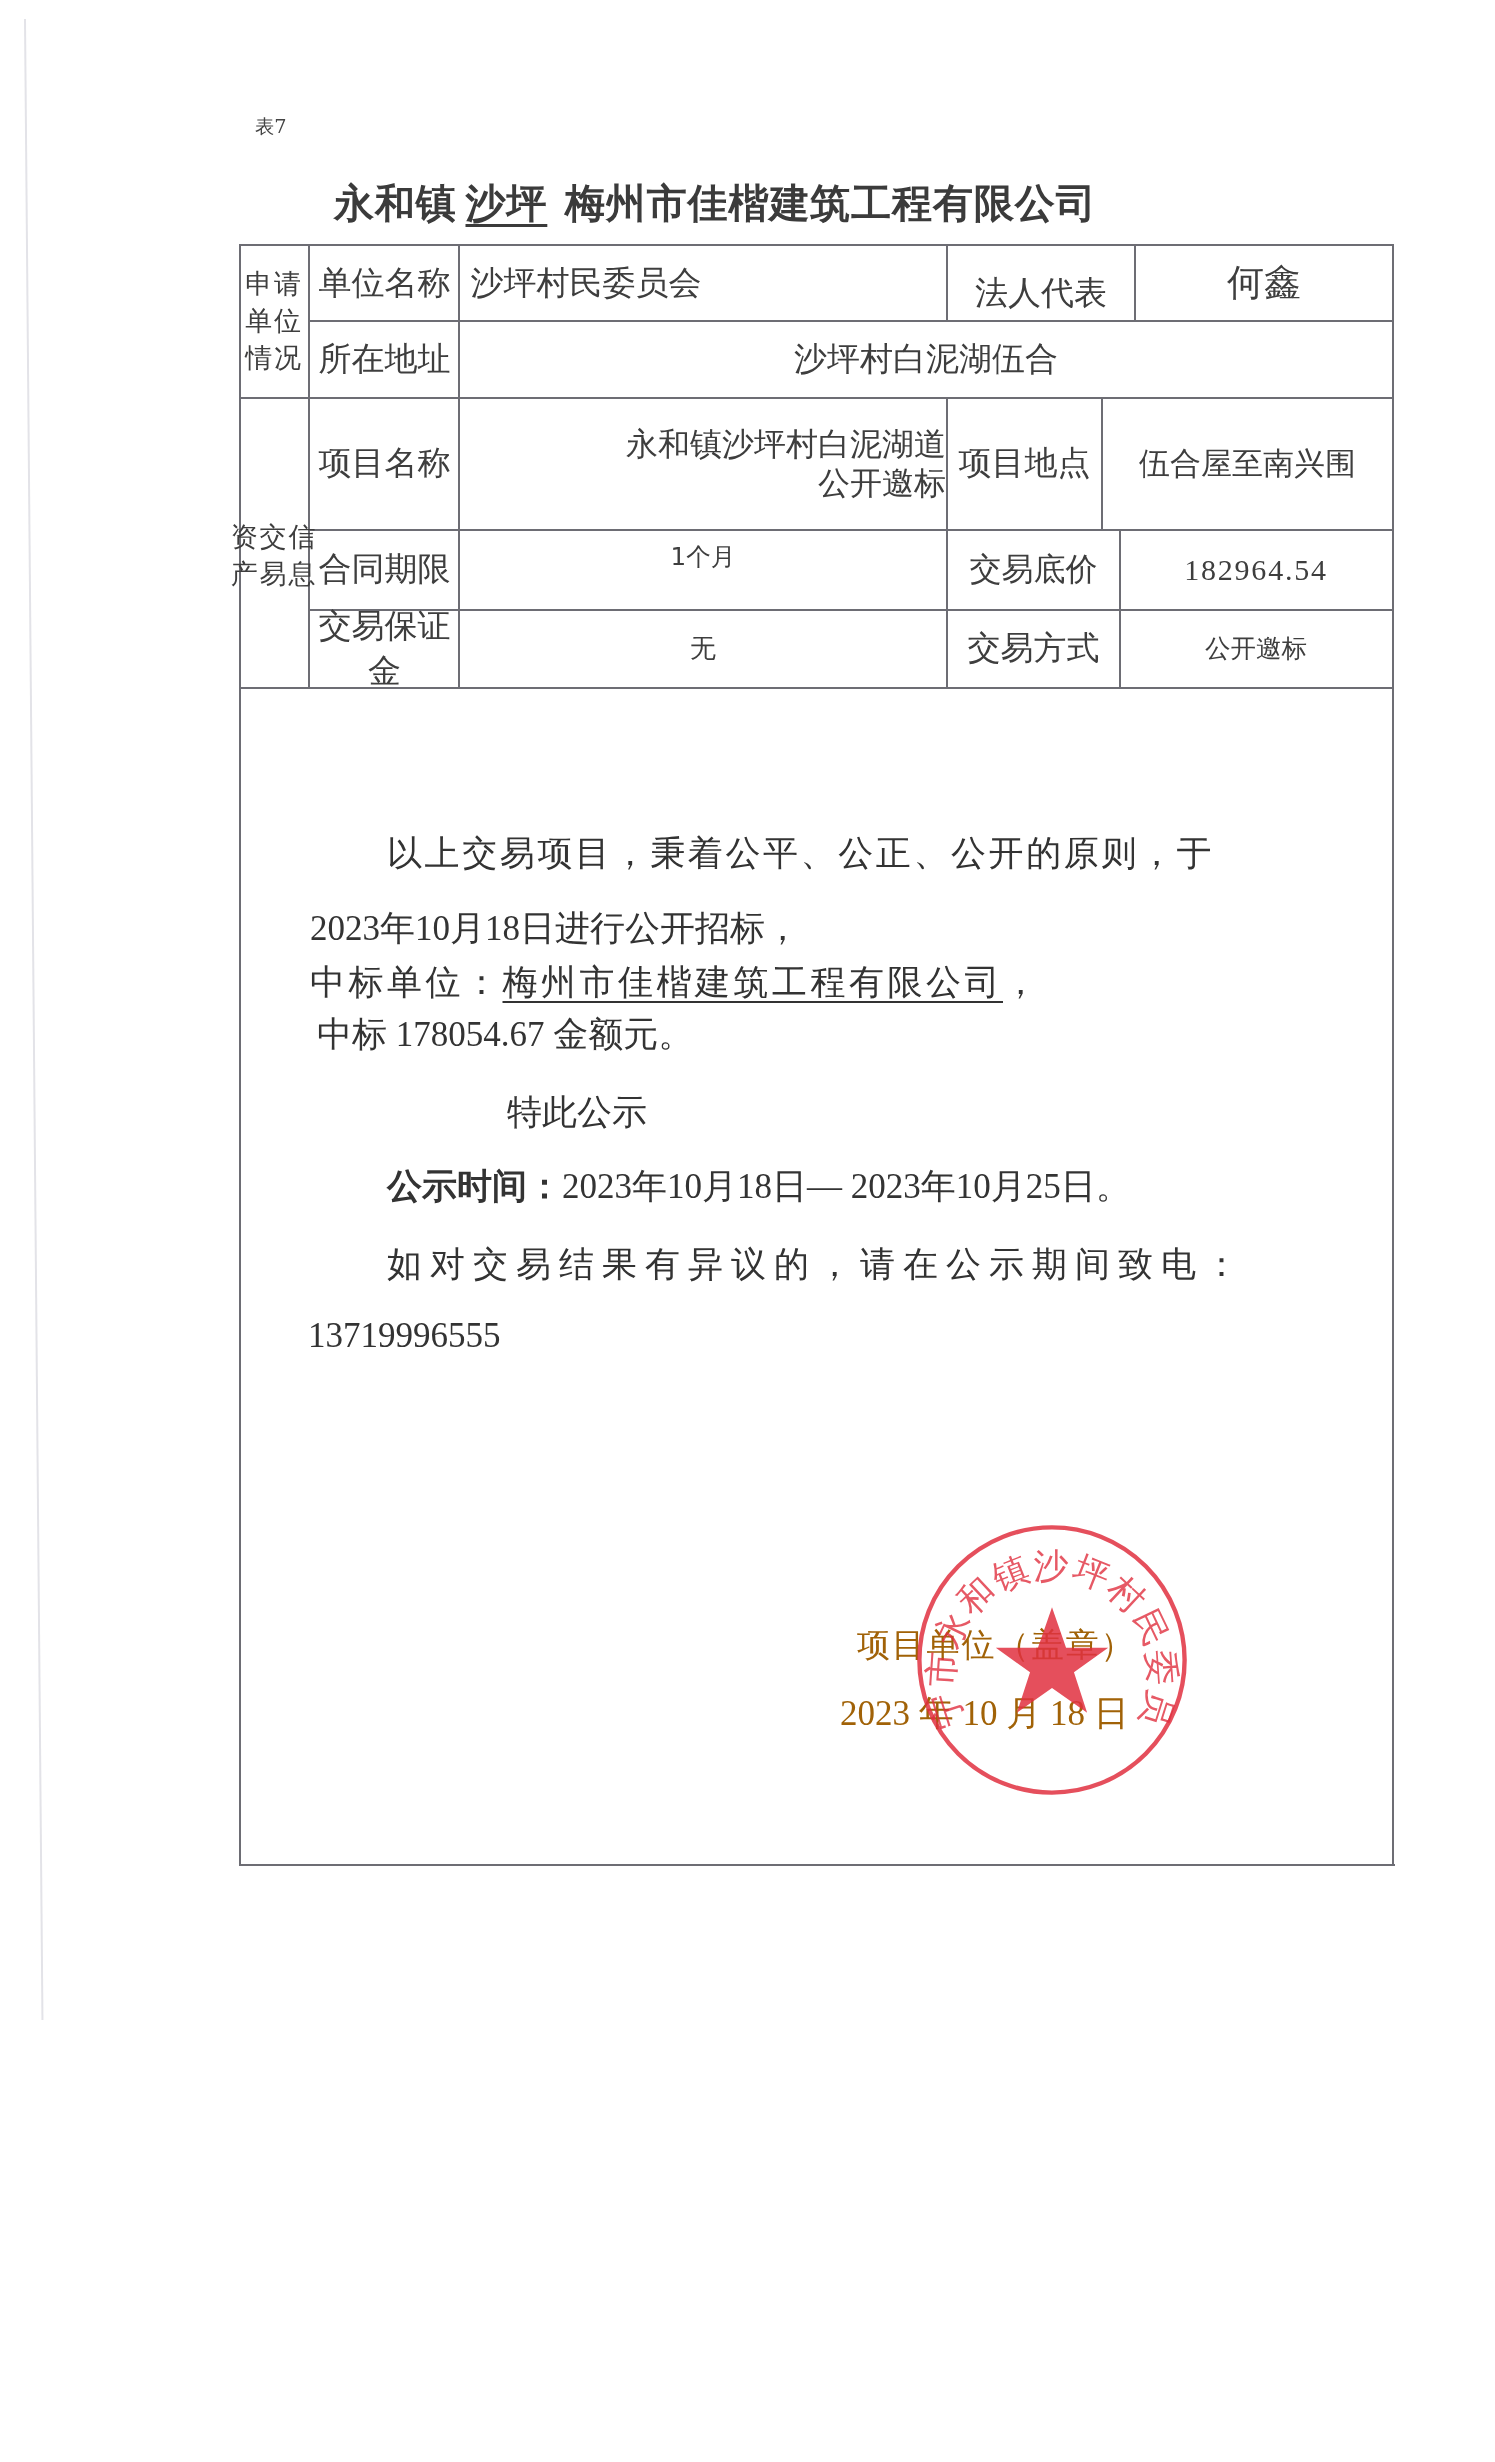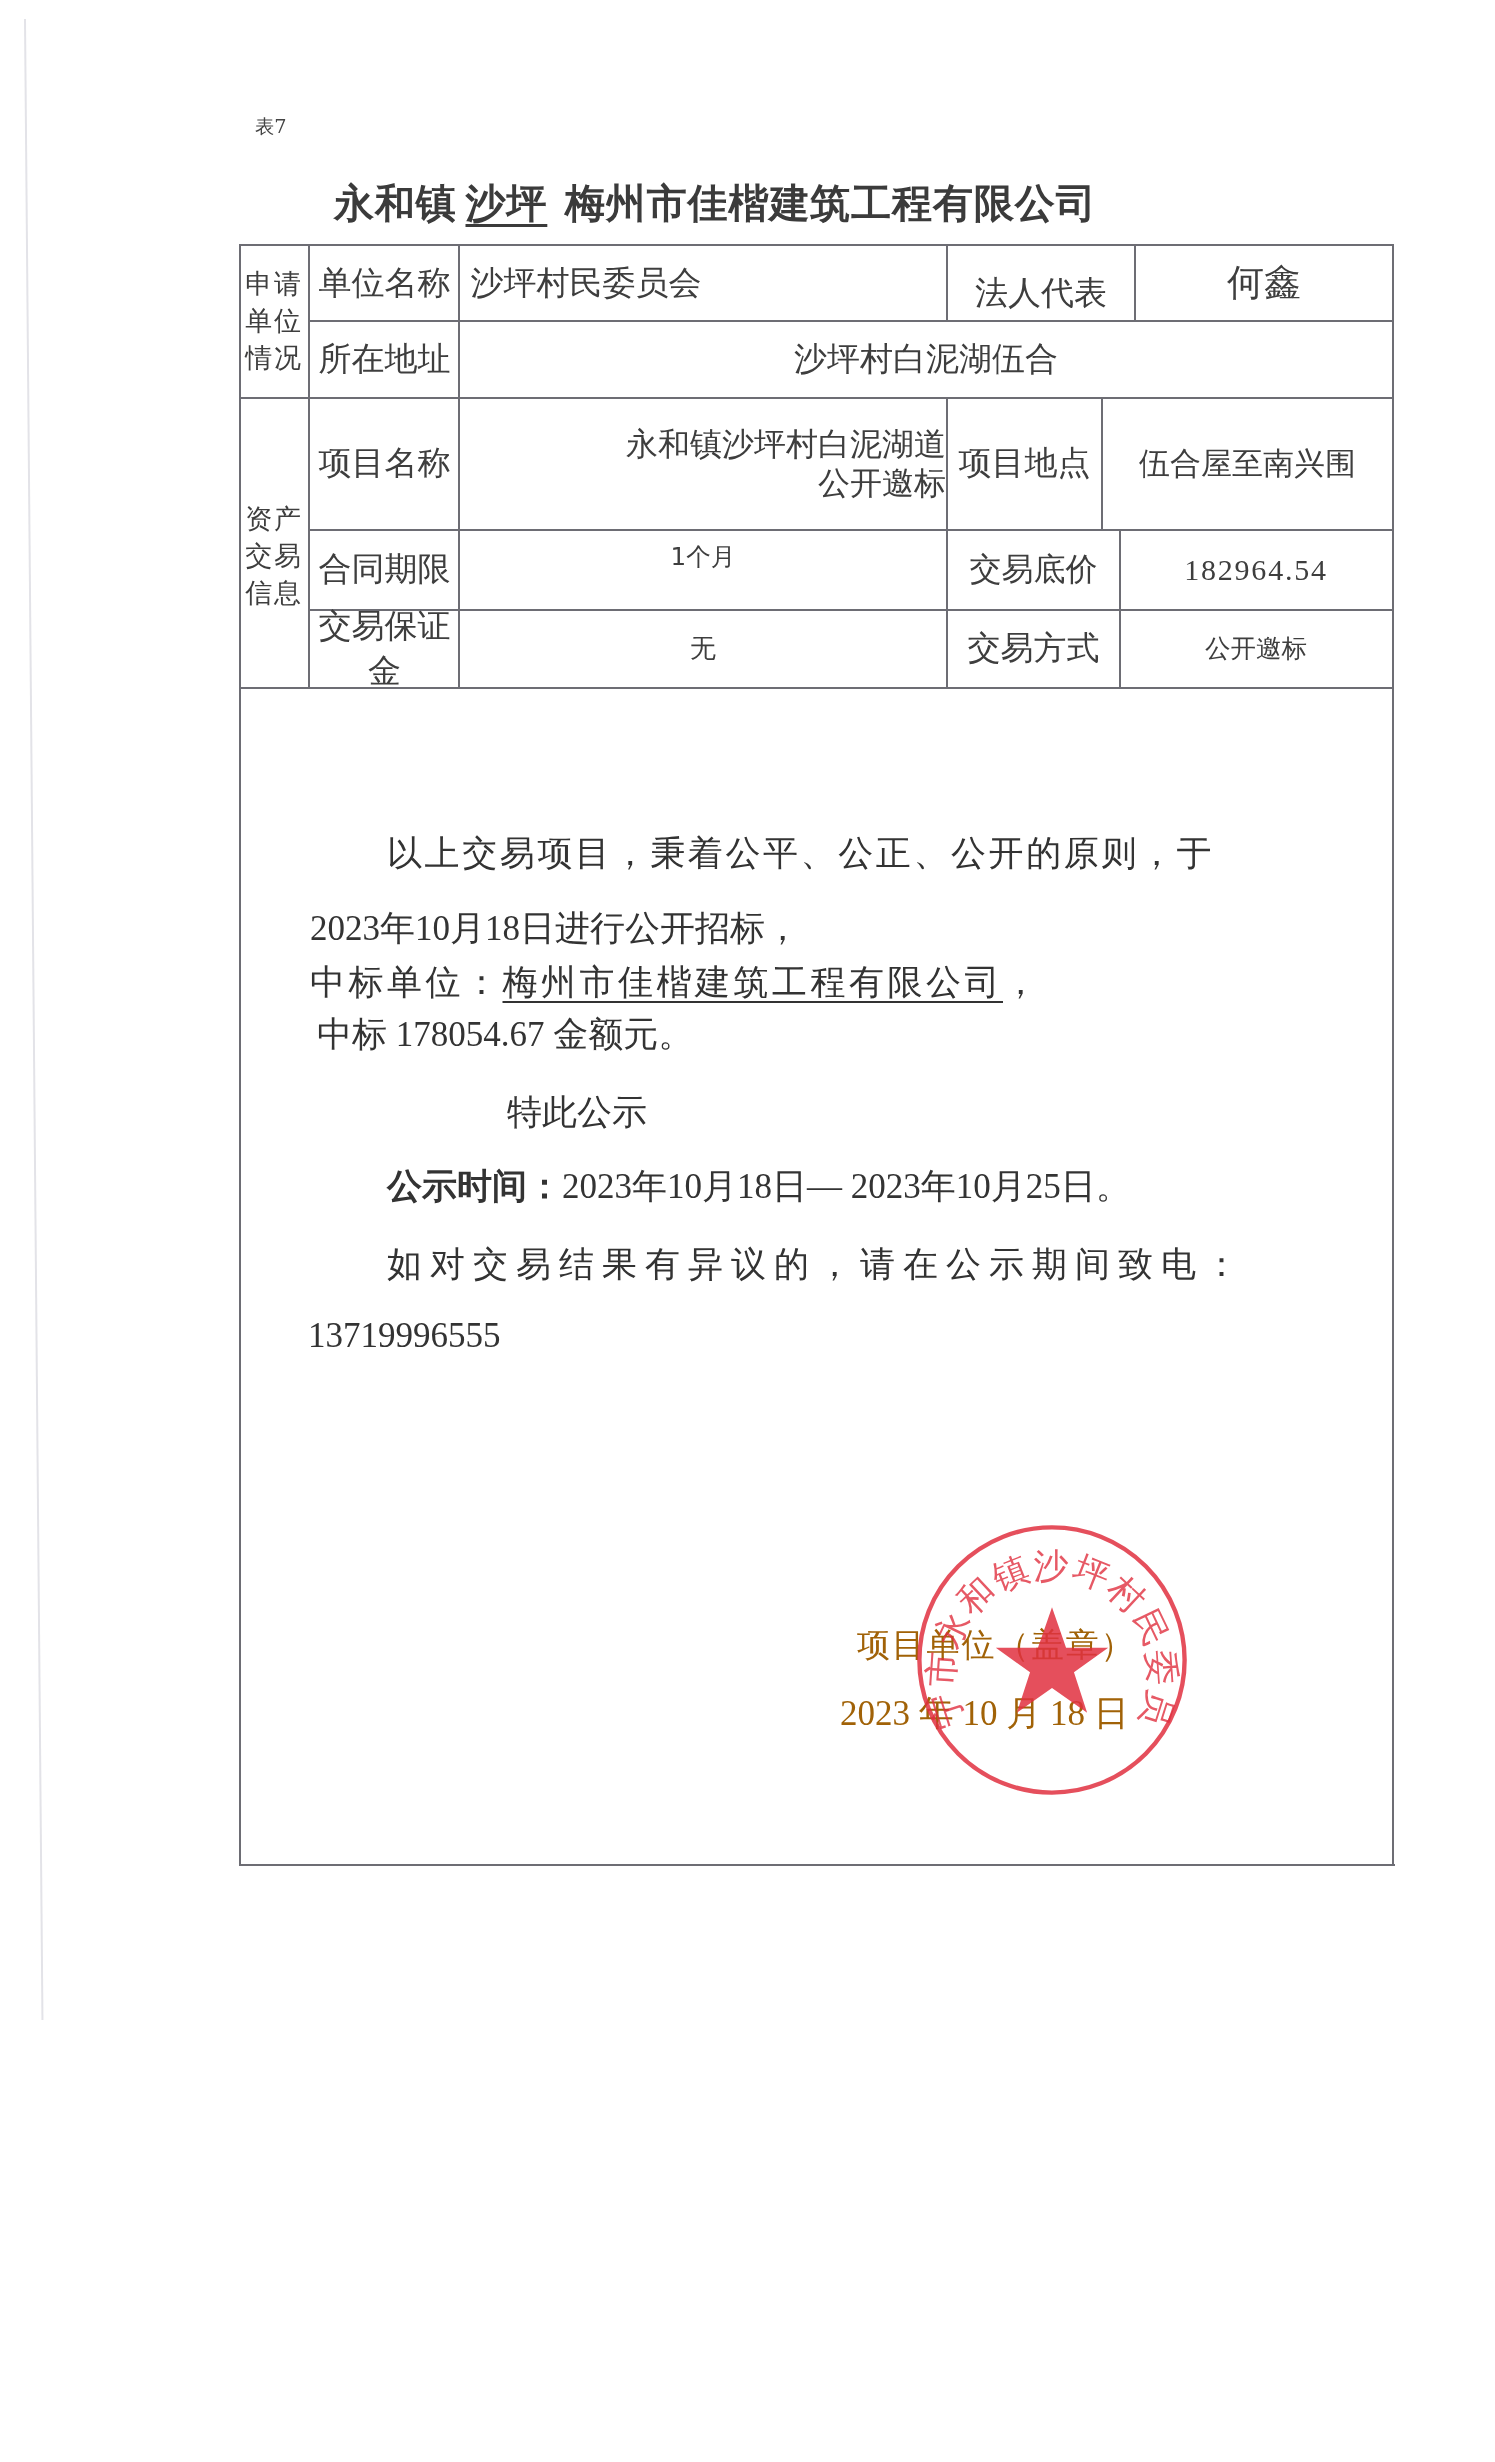--- a/index.html
+++ b/index.html
@@ -95,21 +95,21 @@
 </div>
 
 <div class="cell lbl" style="left:310px; top:246px; width:149px; height:74px;">单位名称</div>
 <div class="cell val" style="left:460px; top:246px; width:486px; height:74px; justify-content:flex-start; padding-left:10.6px; box-sizing:border-box;">沙坪村民委员会</div>
 <div class="cell lbl" style="left:948px; top:246px; width:186px; height:94px;">法人代表</div>
 <div class="cell val" style="left:1136px; top:246px; width:256px; height:74px; font-size:37px;">何鑫</div>
 
 <div class="cell lbl" style="left:310px; top:322px; width:149px; height:75px;">所在地址</div>
 <div class="cell val" style="left:460px; top:322px; width:932px; height:75px;">沙坪村白泥湖伍合</div>
 
-<div class="cell vert" style="left:239px; top:398px; width:70px; height:288px; flex-direction:column; padding-top:26px; box-sizing:border-box;">
+<div class="cell vert" style="left:239px; top:398px; width:70px; height:288px; flex-direction:row; padding-top:26px; box-sizing:border-box;">
   <span>资产</span>
   <span>交易</span>
   <span>信息</span>
 </div>
 
 <div class="cell lbl" style="left:310px; top:398px; width:149px; height:131px;">项目名称</div>
 <div class="cell val" style="left:460px; top:398px; width:486px; height:131px; flex-direction:column; align-items:flex-end; padding-left:10.6px; box-sizing:border-box; font-size:32px; line-height:39px;">
   <span>永和镇沙坪村白泥湖道</span>
   <span>公开邀标</span>
 </div>

